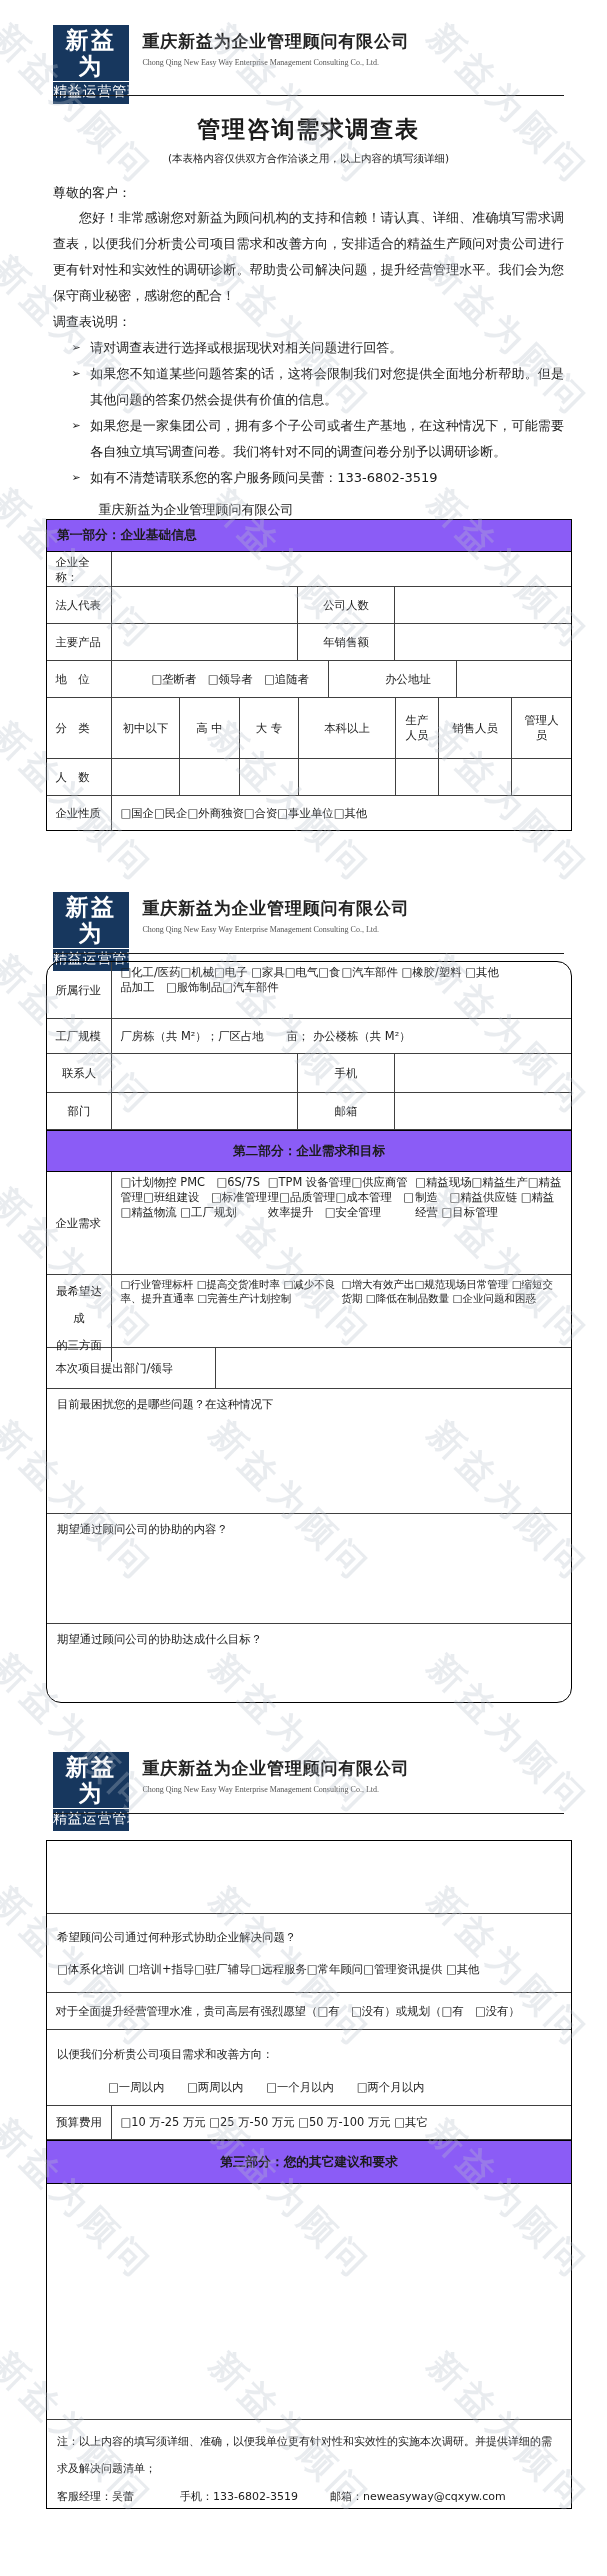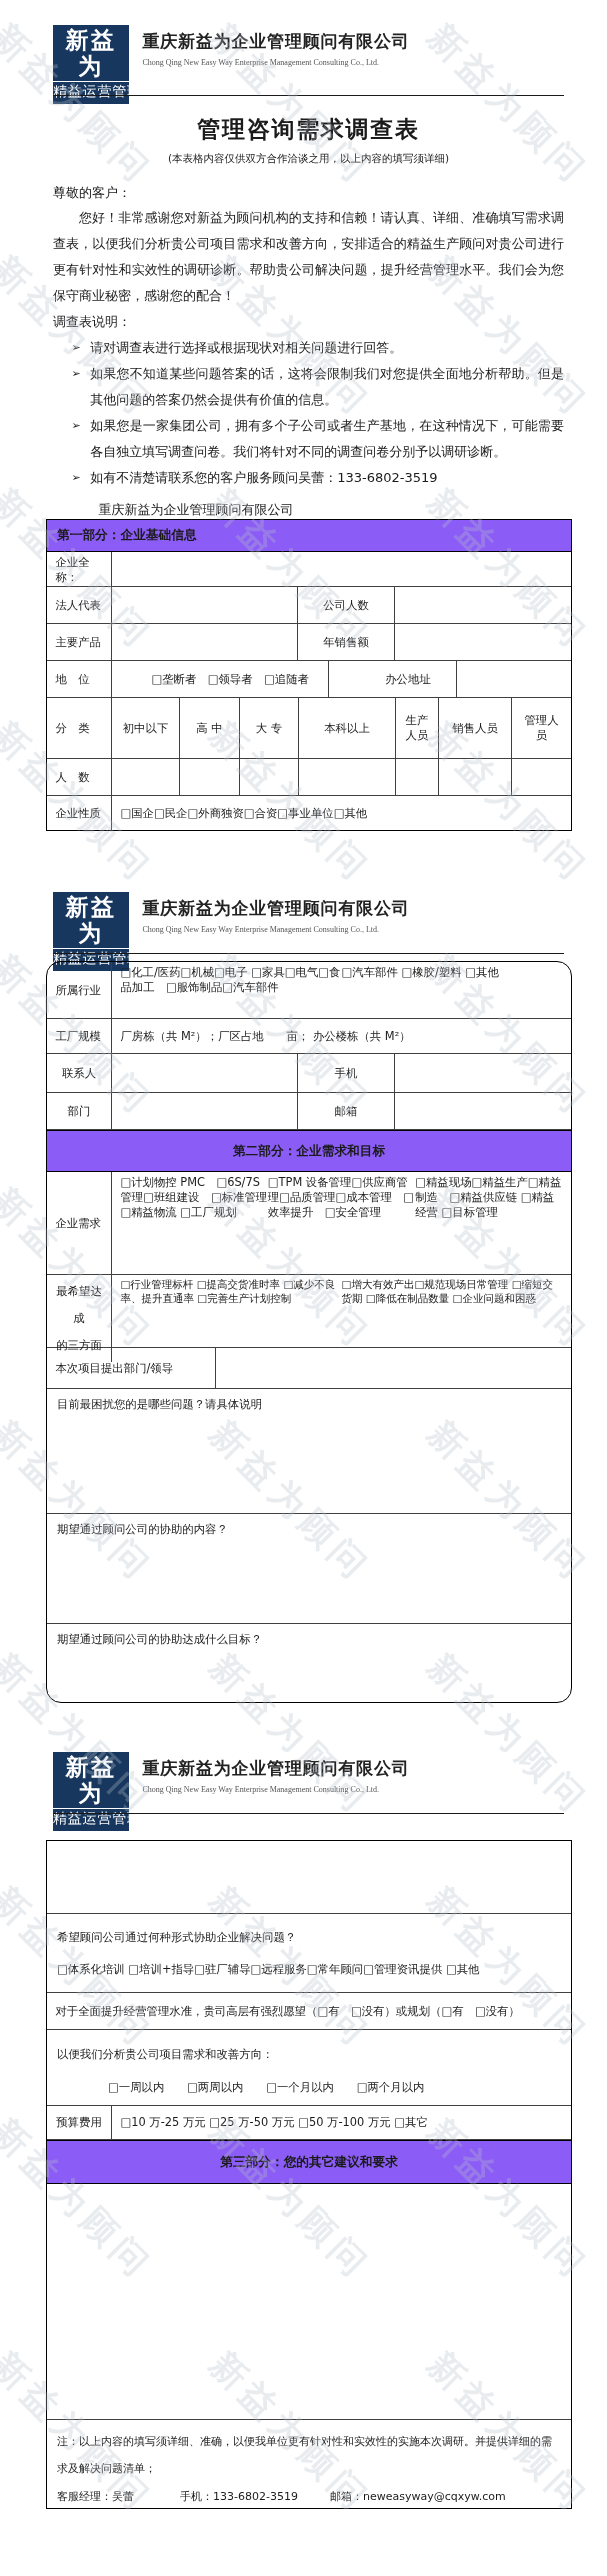--- a/index.html
+++ b/index.html
@@ -216,21 +216,21 @@
         <div class="c opts" style="font-size:10.5px;">
           <div>□行业管理标杆 □提高交货准时率 □减少不良率、提升直通率 □完善生产计划控制</div>
           <div>□增大有效产出□规范现场日常管理 □缩短交货期 □降低在制品数量 □企业问题和困惑</div>
         </div>
       </div>
       <div class="trow g4" style="height:41px;">
         <div class="c">本次项目提出部门/领导</div>
         <div class="c"></div>
       </div>
       <div class="trow g5" style="height:125px;">
-        <div class="qcell">目前最困扰您的是哪些问题？请具体说明</div>
+        <div class="qcell">目前最困扰您的是哪些问题？在这种情况下</div>
       </div>
       <div class="trow g5" style="height:110px;">
         <div class="qcell">期望通过顾问公司的协助的内容？</div>
       </div>
       <div class="trow g5" style="height:78px;">
         <div class="qcell">期望通过顾问公司的协助达成什么目标？</div>
       </div>
     </div>
   </div>
 

